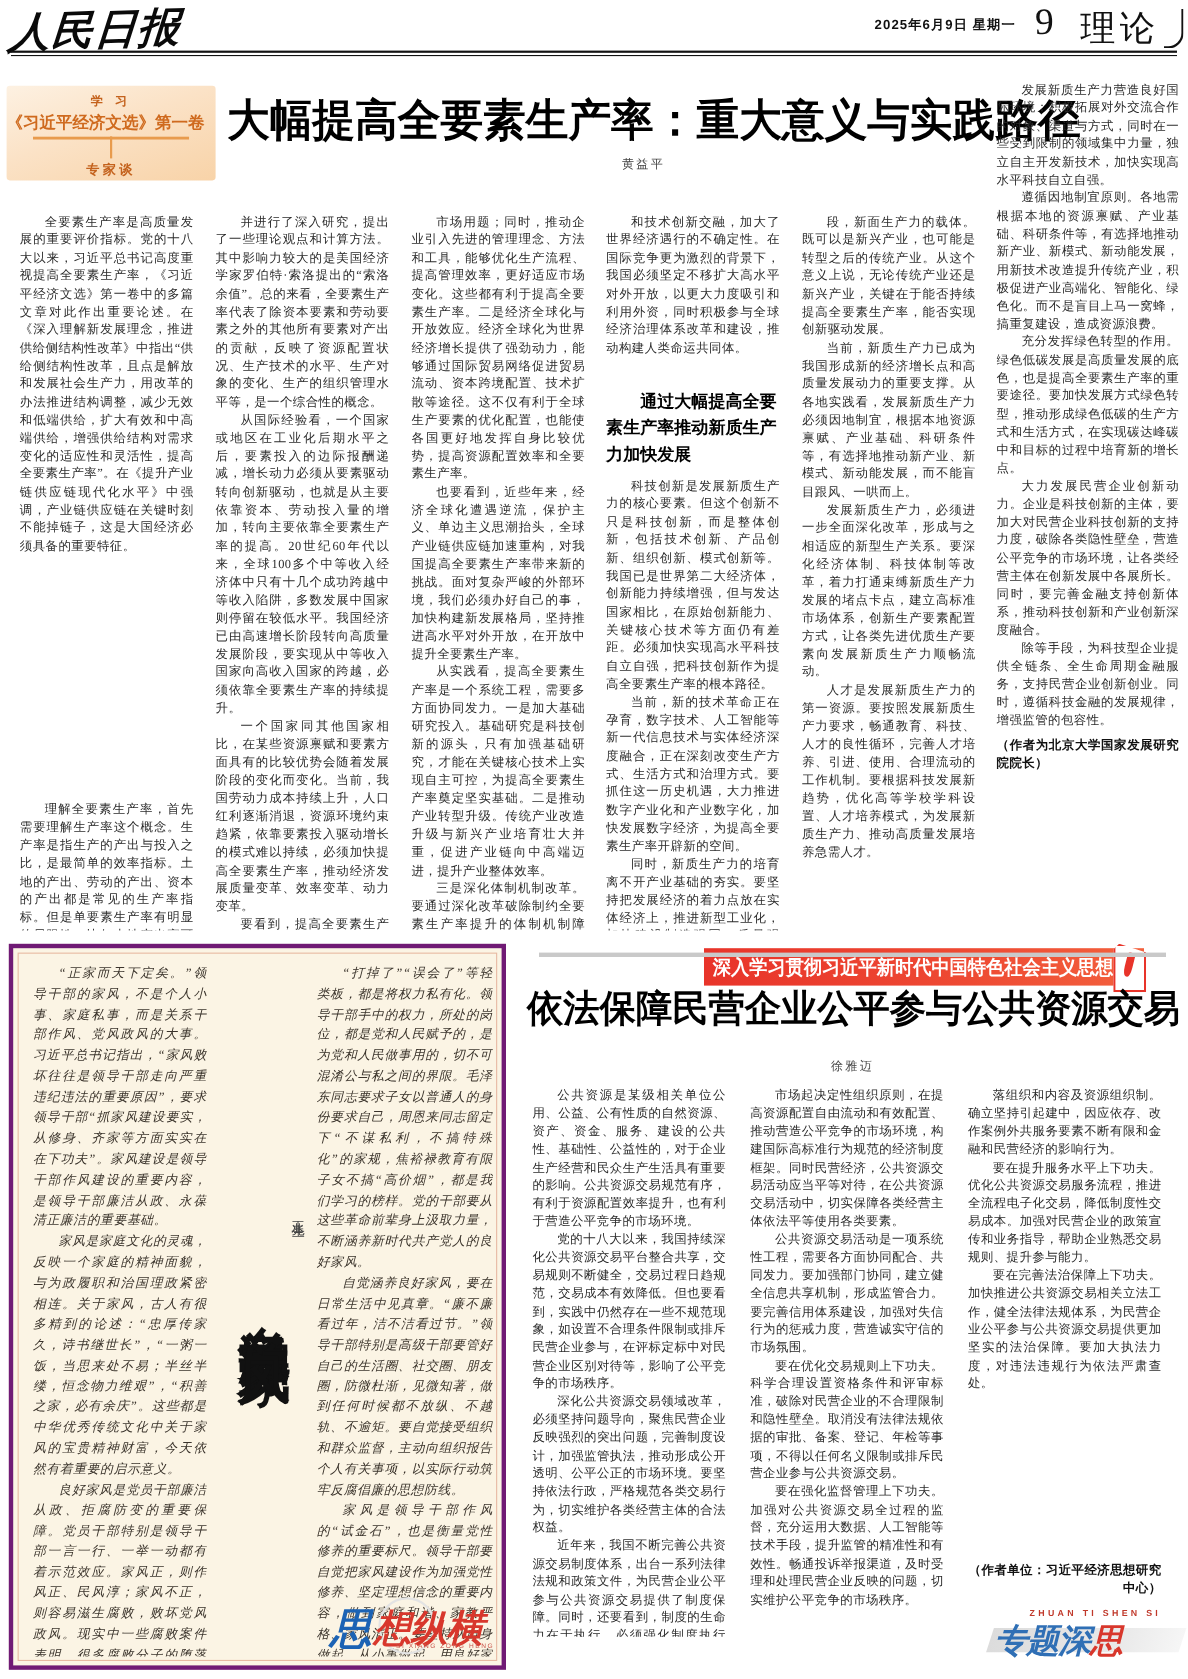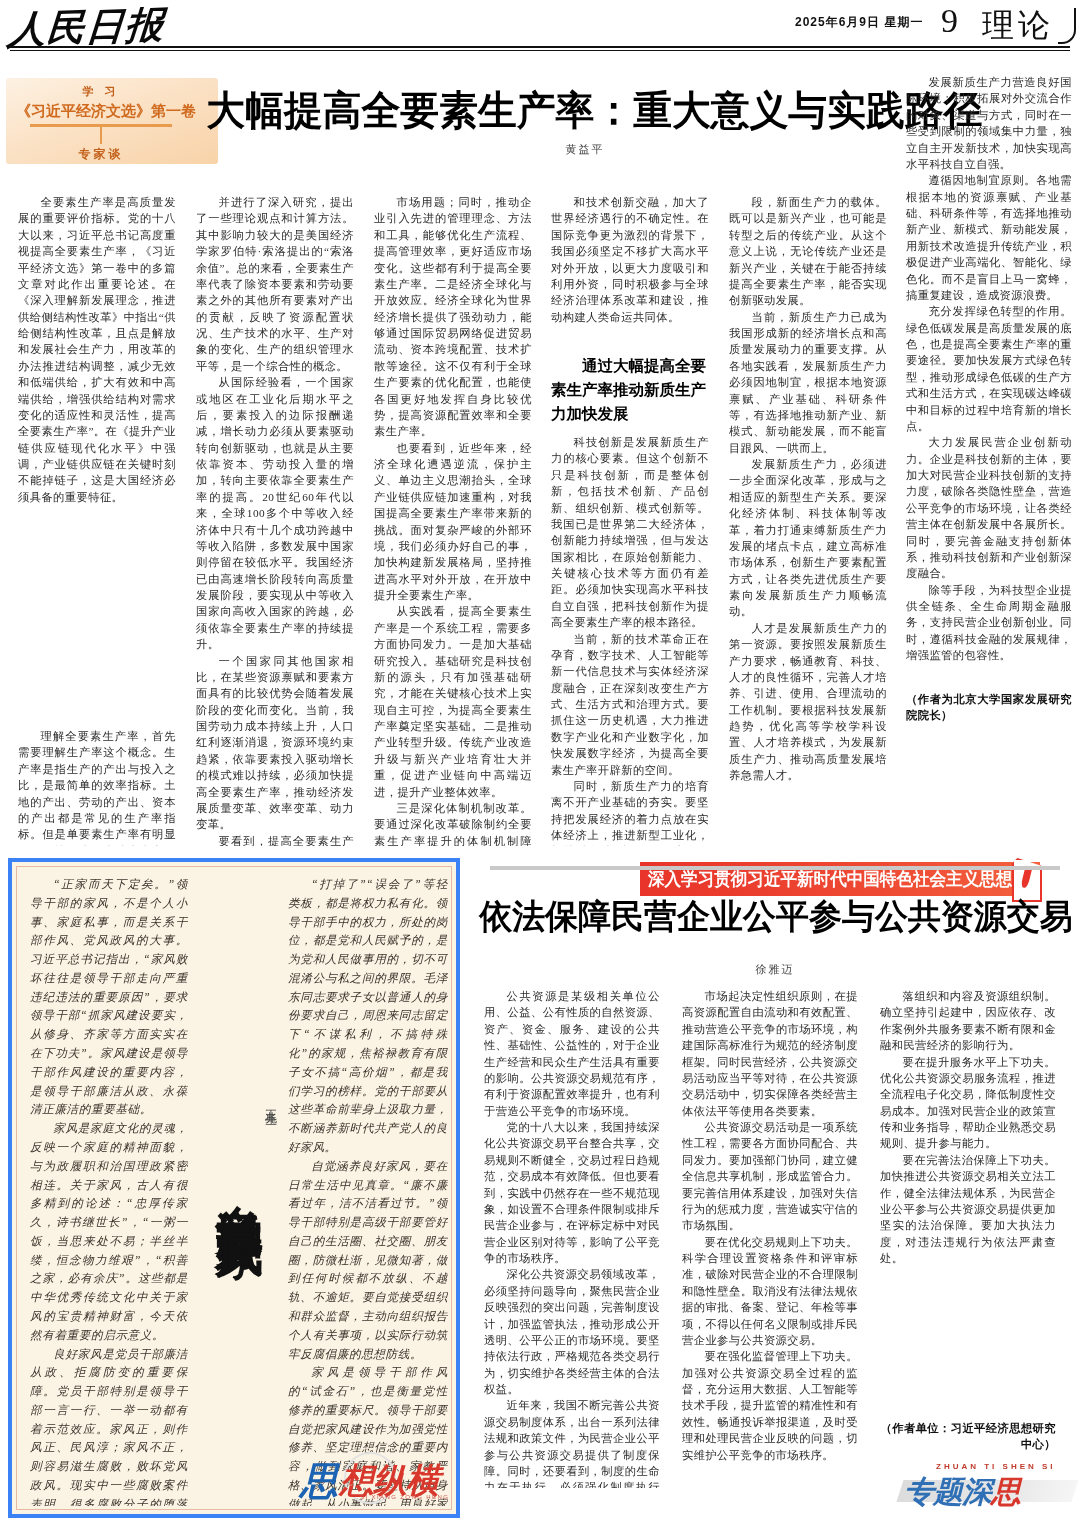--- a/index.html
+++ b/index.html
@@ -44,32 +44,32 @@
   .mast-hook{
     position:absolute;left:1058px;top:8px;width:16px;height:34px;
     border-right:2px solid #111;border-bottom:2px solid #111;
     border-bottom-right-radius:14px;
   }
 
   
   .art-top{position:absolute;left:0;top:56px;width:1080px;height:790px;}
 
   .study-badge{
-    position:absolute;left:6px;top:22px;width:212px;height:86px;
+    position:absolute;left:6px;top:22px;width:190px;height:86px;
     background:linear-gradient(160deg,#fdf1e2 0%,#fbe2c6 45%,#f8d3a8 100%);
     border-radius:3px;
     overflow:hidden;
   }
   .study-badge .sb-l1{
     position:absolute;top:6px;left:0;width:190px;text-align:center;
     font-size:11px;color:#c4621d;font-weight:700;letter-spacing:4px;
     font-family:"Liberation Sans",sans-serif;
   }
   .study-badge .sb-l2{
-    position:absolute;top:24px;left:0;width:190px;text-align:right;
+    position:absolute;top:24px;left:0;width:190px;text-align:left;
     font-size:15px;color:#cf6a1e;font-weight:700;letter-spacing:0px;
     font-family:"Liberation Sans",sans-serif;white-space:nowrap;
   }
   .study-badge .sb-book{
     position:absolute;top:46px;left:24px;width:142px;height:22px;
     border-top:3px solid #e89b4d;
     border-radius:0 0 60% 60%/0 0 100% 100%;
   }
   .study-badge .sb-book:after{
     content:"";position:absolute;left:70px;top:-3px;width:2px;height:20px;background:#e89b4d;
@@ -138,21 +138,21 @@
     content:"";position:absolute;left:9px;top:6px;width:7px;height:22px;
     background:#e8342a;transform:rotate(14deg);border-radius:2px 2px 40% 40%;
   }
 
   .divider-h{position:absolute;background:#c9c9c9;}
 
   
   .art-bl{
     position:absolute;left:8px;top:858px;width:452px;height:660px;
     background:#fbf4e4;
-    border:4px solid #3b82f6;
+    border:4px solid #701a75;
     box-sizing:border-box;
   }
   .art-bl-inner{
     position:absolute;inset:4px;
     border:1px solid #e7b9a2;
     box-sizing:border-box;
   }
   .vheadline{
     position:absolute;left:186px;top:20px;width:66px;
     font-family:"Liberation Sans",sans-serif;
@@ -293,21 +293,21 @@
 
     <div class="col" style="left:729px;top:138px;width:0px;height:0px;overflow:hidden;"></div>
 
     <div class="col" style="left:906px;top:18px;width:166px;height:624px;overflow:hidden;">
       <div class="ptext">发展新质生产力营造良好国际环境；积极拓展对外交流合作的对象、渠道与方式，同时在一些受到限制的领域集中力量，独立自主开发新技术，加快实现高水平科技自立自强。</div>
       <div class="ptext">遵循因地制宜原则。各地需根据本地的资源禀赋、产业基础、科研条件等，有选择地推动新产业、新模式、新动能发展，用新技术改造提升传统产业，积极促进产业高端化、智能化、绿色化。而不是盲目上马一窝蜂，搞重复建设，造成资源浪费。</div>
       <div class="ptext">充分发挥绿色转型的作用。绿色低碳发展是高质量发展的底色，也是提高全要素生产率的重要途径。要加快发展方式绿色转型，推动形成绿色低碳的生产方式和生活方式，在实现碳达峰碳中和目标的过程中培育新的增长点。</div>
       <div class="ptext">大力发展民营企业创新动力。企业是科技创新的主体，要加大对民营企业科技创新的支持力度，破除各类隐性壁垒，营造公平竞争的市场环境，让各类经营主体在创新发展中各展所长。同时，要完善金融支持创新体系，推动科技创新和产业创新深度融合。</div>
       <div class="ptext">除等手段，为科技型企业提供全链条、全生命周期金融服务，支持民营企业创新创业。同时，遵循科技金融的发展规律，增强监管的包容性。</div>
     </div>
-    <div class="col" style="left:906px;top:635px;width:166px;">
+    <div class="col" style="left:906px;top:614px;width:166px;">
       <div class="ptext affil">（作者为北京大学国家发展研究院院长）</div>
     </div>
 
     <div class="redbanner">
       <div class="rb-text">深入学习贯彻习近平新时代中国特色社会主义思想</div>
       <div class="rb-flag"></div>
     </div>
   </div>
 
   <div class="divider-h" style="left:490px;top:866px;width:570px;height:4px;"></div>

